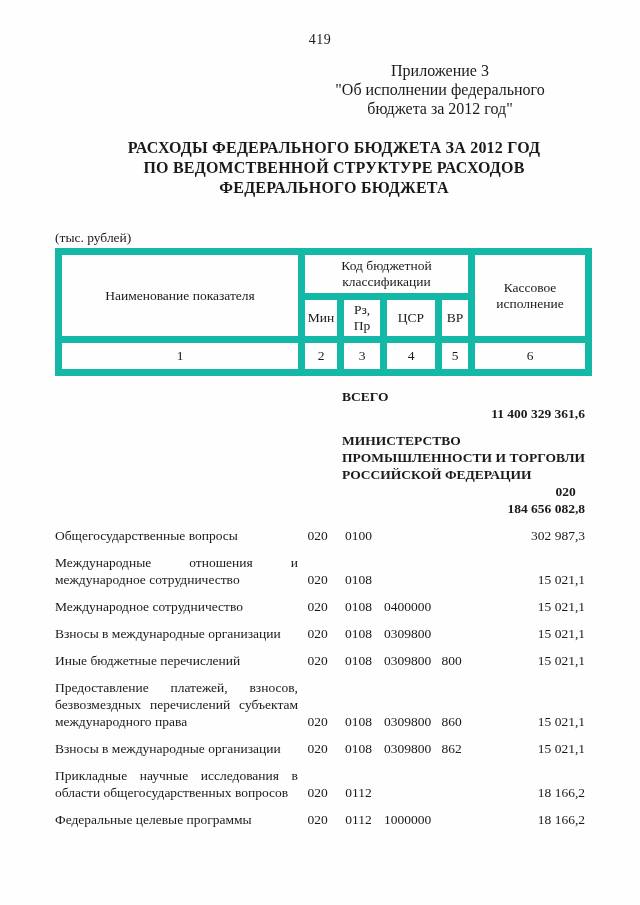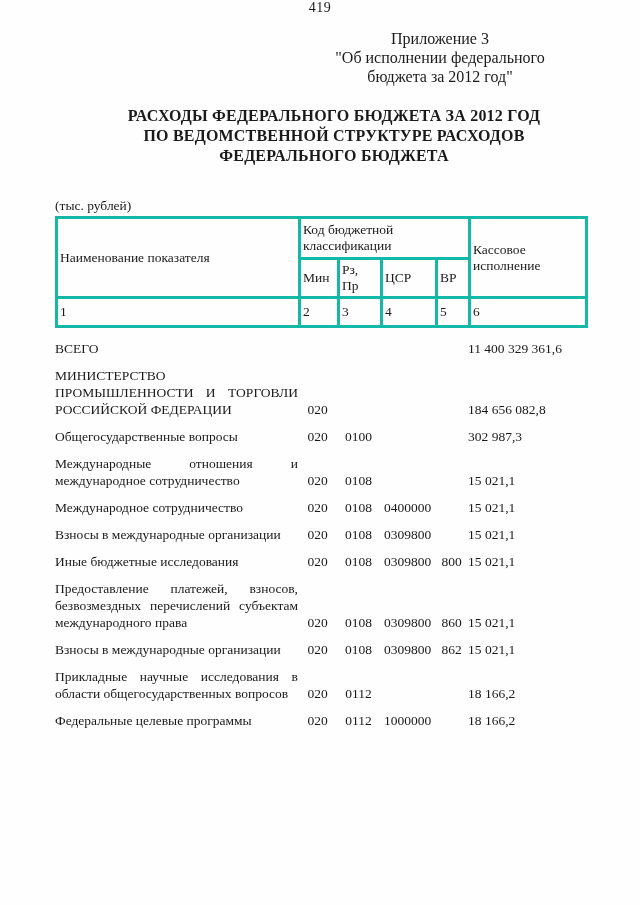--- a/index.html
+++ b/index.html
@@ -10,20 +10,21 @@
   .page {
     position: relative;
     width: 640px;
     height: 905px;
     background: #fefefe;
     color: #1a1a1a;
     font-family: "Liberation Serif", "DejaVu Serif", serif;
     overflow: hidden;
   }
   .page-number {
+    padding-top: 32px;
     text-align: center;
     font-size: 14px;
     letter-spacing: 0.5px;
   }
   .appendix {
     width: 280px;
     margin: 13px 60px 0 auto;
     text-align: center;
     font-size: 16px;
     line-height: 19px;
@@ -44,49 +45,50 @@
   }
   table.hdr {
     width: 530px;
     margin-left: 55px;
     border-collapse: collapse;
     table-layout: fixed;
     border: 2px solid #2b2b2b;
     font-size: 13.5px;
   }
   table.hdr td {
-    border: 3px solid #14b8a6;
+    border: 7px solid #14b8a6;
+    text-align: center;
     vertical-align: middle;
     padding: 2px 2px;
     line-height: 16px;
     overflow: hidden;
   }
   table.hdr tr.group-row td { height: 34px; }
   table.hdr tr.sub-row td { height: 26px; }
   table.hdr tr.num-row td { height: 22px; }
   .tbody {
     width: 530px;
     margin: 12px 0 0 55px;
     font-size: 13.5px;
     line-height: 17px;
   }
   .row {
     display: flex;
     align-items: flex-end;
     margin-top: 10px;
   }
   .row:first-child { margin-top: 0; }
-  .row.bold { font-weight: normal; }
+  .row.bold { font-weight: bold; flex-direction: column; }
   .c { flex: 0 0 auto; }
   .c.name  { width: 243px; text-align: justify; }
   .c.min   { width: 39px;  text-align: center; }
   .c.rzpr  { width: 43px;  text-align: center; }
   .c.csr   { width: 55px;  text-align: center; }
   .c.vr    { width: 33px;  text-align: center; }
-  .c.val   { width: 117px; text-align: left; white-space: nowrap; }
+  .c.val   { width: 117px; text-align: right; white-space: nowrap; }
 </style>
 </head>
 <body>
 
 <div class="page">
 
   <div class="page-number">419</div>
 
   <div class="appendix">
     <div>Приложение 3</div>
@@ -184,21 +186,21 @@
     <div class="row">
       <div class="c name">Взносы в международные организации</div>
       <div class="c min">020</div>
       <div class="c rzpr">0108</div>
       <div class="c csr">0309800</div>
       <div class="c vr"></div>
       <div class="c val">15 021,1</div>
     </div>
 
     <div class="row">
-      <div class="c name">Иные бюджетные исследования</div>
+      <div class="c name">Иные бюджетные перечислений</div>
       <div class="c min">020</div>
       <div class="c rzpr">0108</div>
       <div class="c csr">0309800</div>
       <div class="c vr">800</div>
       <div class="c val">15 021,1</div>
     </div>
 
     <div class="row">
       <div class="c name">Предоставление платежей, взносов, безвозмездных перечислений субъектам международного права</div>
       <div class="c min">020</div>

